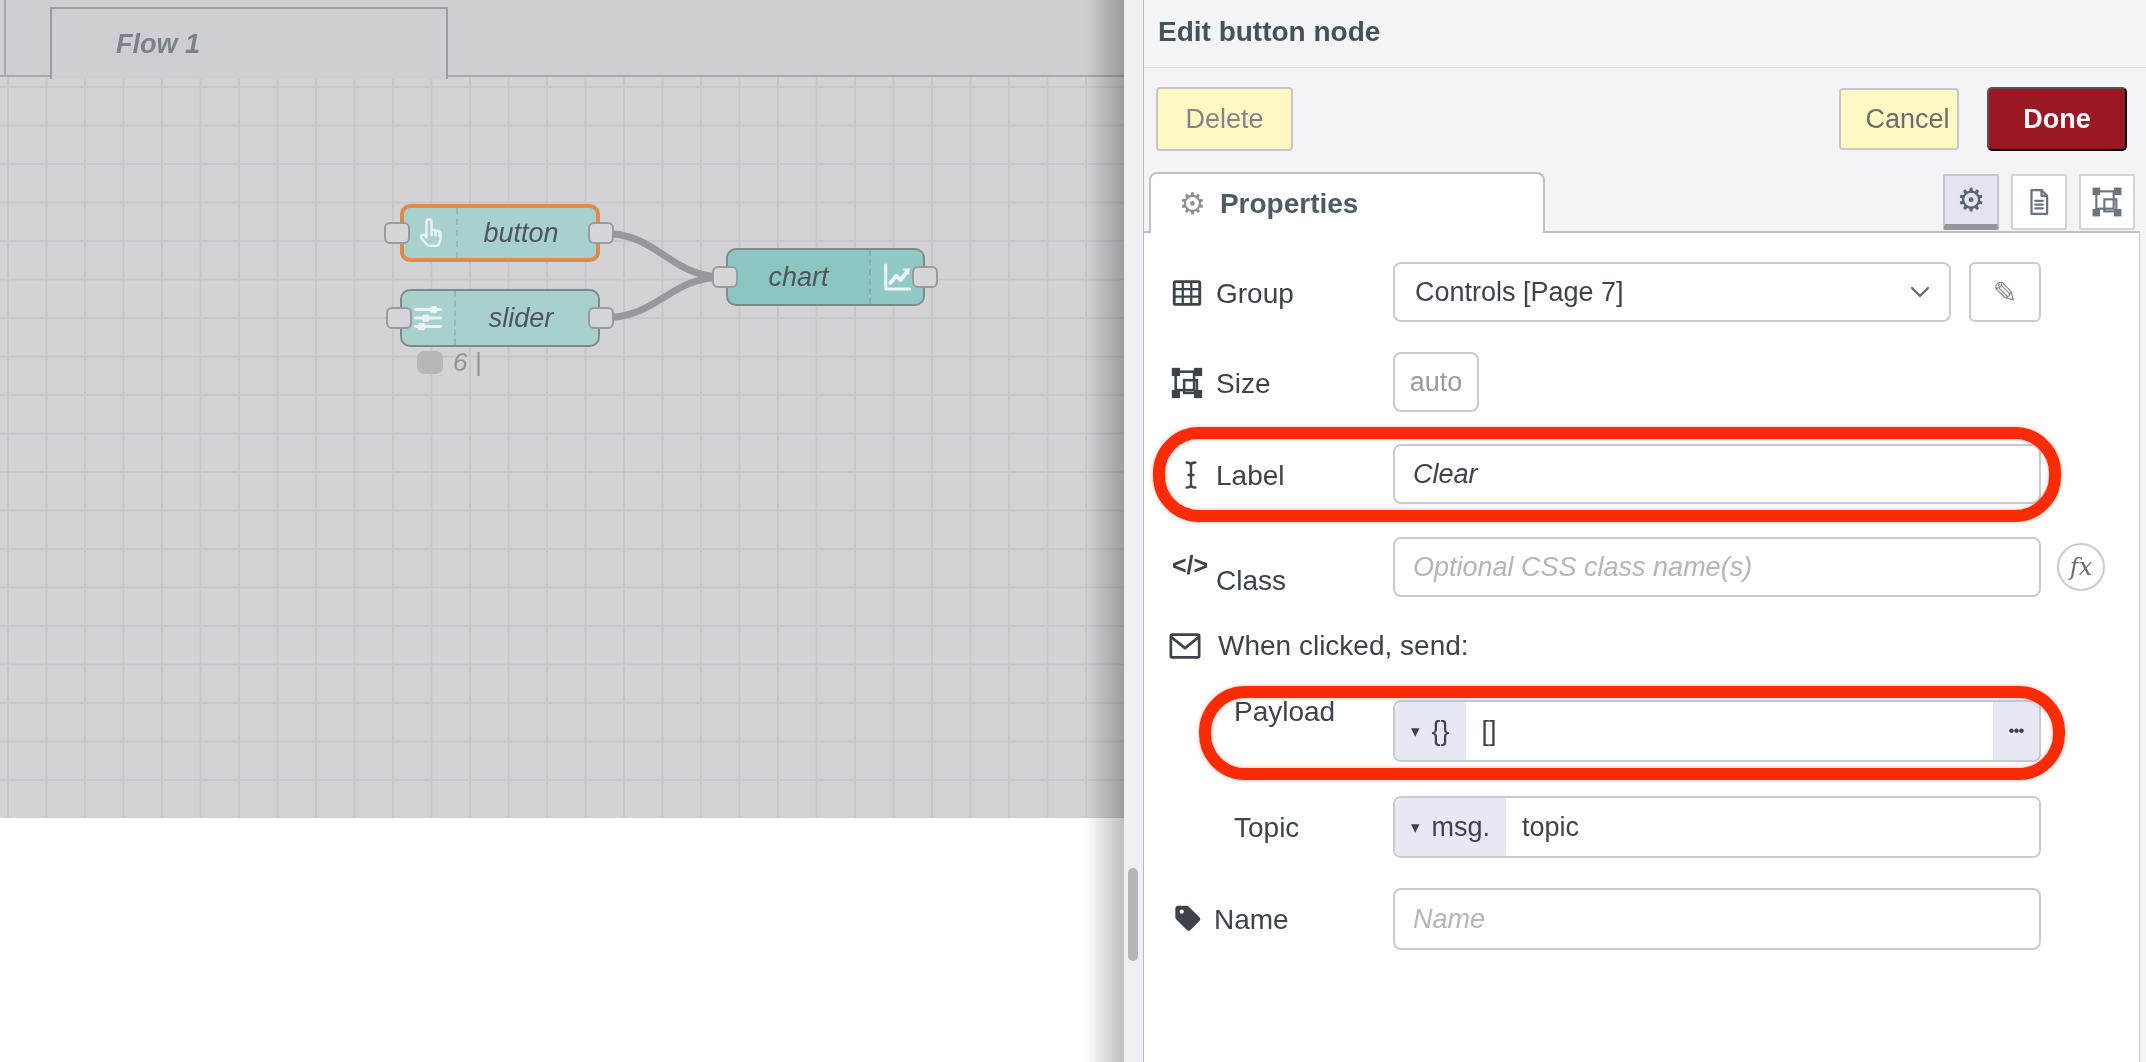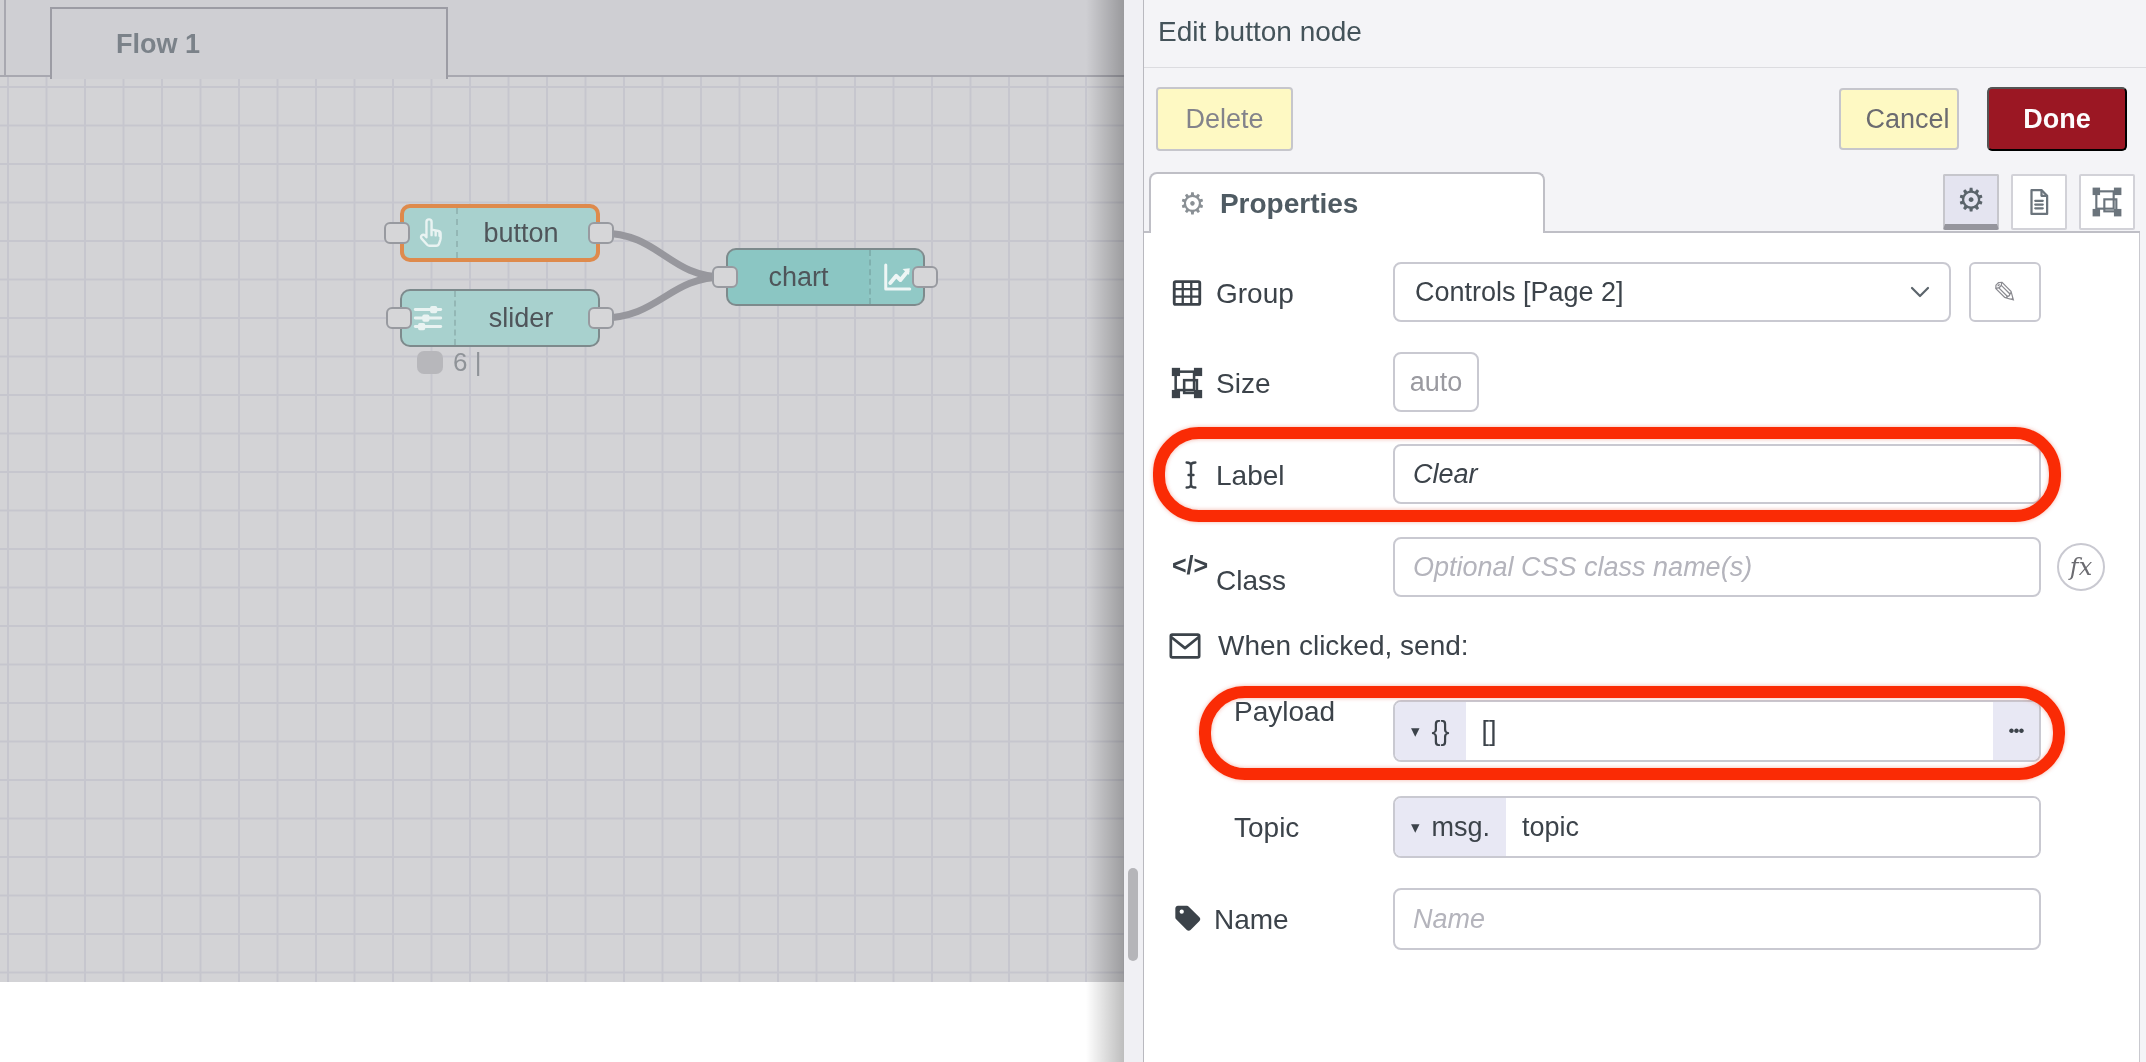--- a/index.html
+++ b/index.html
@@ -1,25 +1,25 @@
 <!DOCTYPE html>
 <html><head>
 <meta charset="utf-8">
 <style>
   * { margin:0; padding:0; box-sizing:border-box; }
   html,body { width:2146px; height:1062px; overflow:hidden; }
   body { font-family:"Liberation Sans", sans-serif; background:#fff; position:relative; }
   #app { position:absolute; inset:0; width:2146px; height:1062px; }
 
   
-  .canvas { position:absolute; left:0; top:0; width:1124px; height:982px;
+  .canvas { position:absolute; left:0; top:0; width:1124px; height:818px;
     background-color:#d3d3d6;
     background-image: linear-gradient(#c6c6ce 1.5px, transparent 1.5px),
                       linear-gradient(90deg,#c6c6ce 1.5px, transparent 1.5px);
-    background-size:38.5px 38.5px; background-position:7px 86px; }
+    background-size:38.5px 38.5px; background-position:7px 86px;font-style:italic; }
   .tabbar { position:absolute; left:0; top:0; width:1124px; height:77px;
     background:#cfcfd3; border-bottom:2px solid #a8a8b0; }
   .tabbar-divider { position:absolute; left:4px; top:0; width:2px; height:77px; background:#a8a8b0; }
   .flow-tab { position:absolute; left:50px; top:7px; width:398px; height:72px;
     background:#cfcfd3; border:2px solid #9c9ca4; border-bottom:none; }
   .flow-tab span { position:absolute; left:64px; top:20px; font-size:27px; font-weight:700; color:#7b8289; }
 
   .wires { position:absolute; left:0; top:0; width:1124px; height:1062px; pointer-events:none; }
 
   .node { position:absolute; height:58px; border-radius:10px; }
@@ -43,21 +43,21 @@
     background:linear-gradient(to right, rgba(0,0,0,0), rgba(0,0,0,0.26)); }
 
   
   .scrollstrip { position:absolute; left:1124px; top:0; width:19px; height:1062px; background:#f0f0f4; }
   .scroll-thumb { position:absolute; left:4px; top:868px; width:10px; height:93px; background:#b5b5b9; border-radius:5px; }
 
   
   .tray { position:absolute; left:1143px; top:0; width:1003px; height:1062px; background:#f4f4f7;
     border-left:1px solid #b9b9bf; }
   .tray-header { position:absolute; left:0; top:0; right:0; height:68px; border-bottom:1px solid #dcdce0; }
-  .tray-title { position:absolute; left:14px; top:16px; font-size:28px; font-weight:400; color:#44535a; }
+  .tray-title { position:absolute; left:14px; top:16px; font-size:28px; font-weight:700; color:#44535a; }
 
   .btn { display:flex; align-items:center; justify-content:center; font-size:27px; border-radius:4px; cursor:pointer; }
   .btn-plain { background:#fef9c3; border:2px solid #c6c6cc; color:#83838b; }
   .btn-delete { position:absolute; left:12px; top:87px; width:137px; height:64px; }
   .btn-cancel { position:absolute; left:695px; top:88px; width:120px; height:62px; color:#6b6b70;padding-left:17px; }
   .btn-done { position:absolute; left:843px; top:87px; width:140px; height:64px; background:#9b1723; color:#fdfdfd; font-weight:700; border-radius:5px; }
 
   .tab-underline { position:absolute; left:0; top:231px; width:996px; height:2px; background:#bfbfc6; }
   .content-bg { position:absolute; left:0; top:233px; width:996px; height:829px; background:#fff; border-right:1px solid #c9c9cf; }
   .props-tab { position:absolute; left:5px; top:172px; width:396px; height:61px; background:#fff;
@@ -223,21 +223,21 @@
     </div>
 
     <div class="row-icon" style="left:26px; top:276px;">
       <svg class="icon" width="34" height="34" viewBox="0 0 24 24" fill="none" stroke="#3c434a" stroke-width="2">
         <rect x="3" y="4" width="18" height="16" rx="1"></rect>
         <path d="M3 9.3h18 M3 14.6h18 M9 4v16 M15 4v16" stroke-width="1.6"></path>
       </svg>
     </div>
     <div class="row-label" style="left:72px; top:278px;">Group</div>
     <div class="field select-box">
-      <span>Controls [Page 2]</span>
+      <span>Controls [Page 7]</span>
       <svg class="chevron-svg" width="22" height="16" viewBox="0 0 22 16">
         <polyline points="3,4 11,12 19,4" fill="none" stroke="#5b646b" stroke-width="2.2" stroke-linecap="round" stroke-linejoin="round"></polyline>
       </svg>
     </div>
     <button class="pencil-btn">
       <span>✎</span>
     </button>
 
     <div class="row-icon" style="left:26px; top:366px;">
       <svg class="icon" width="34" height="34" viewBox="0 0 24 24" fill="none" stroke="#3c434a" stroke-width="1.8">

